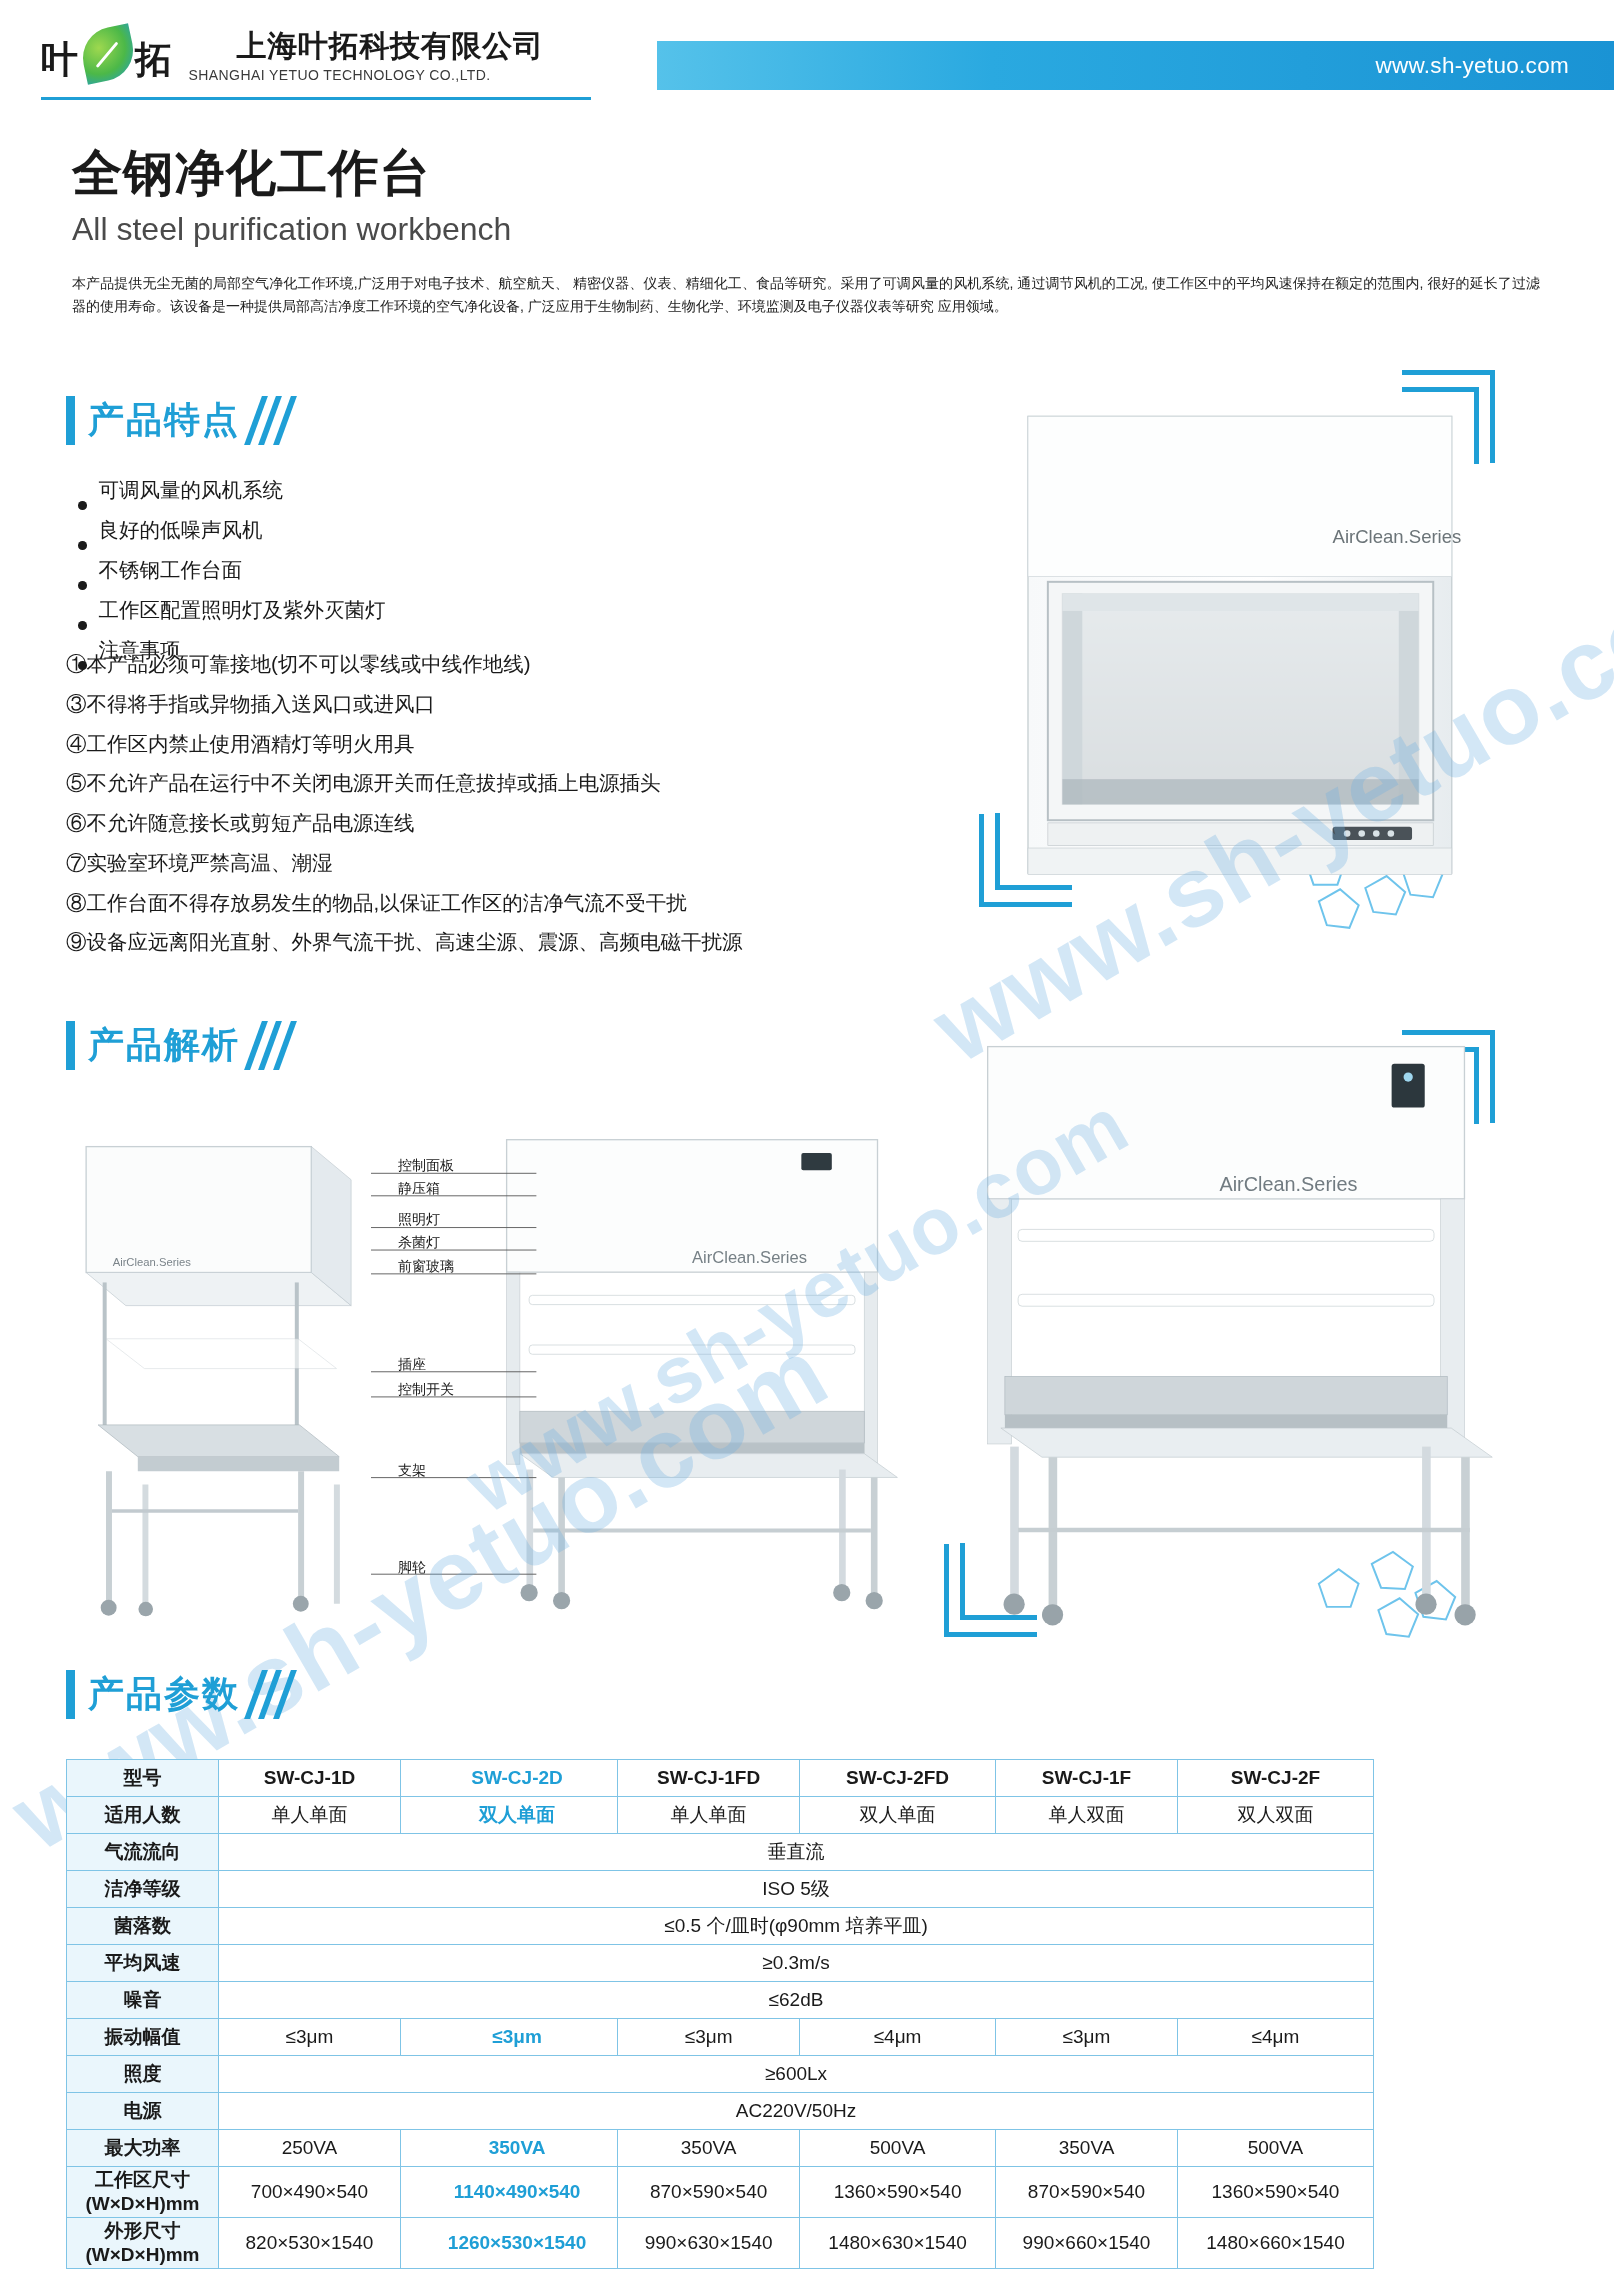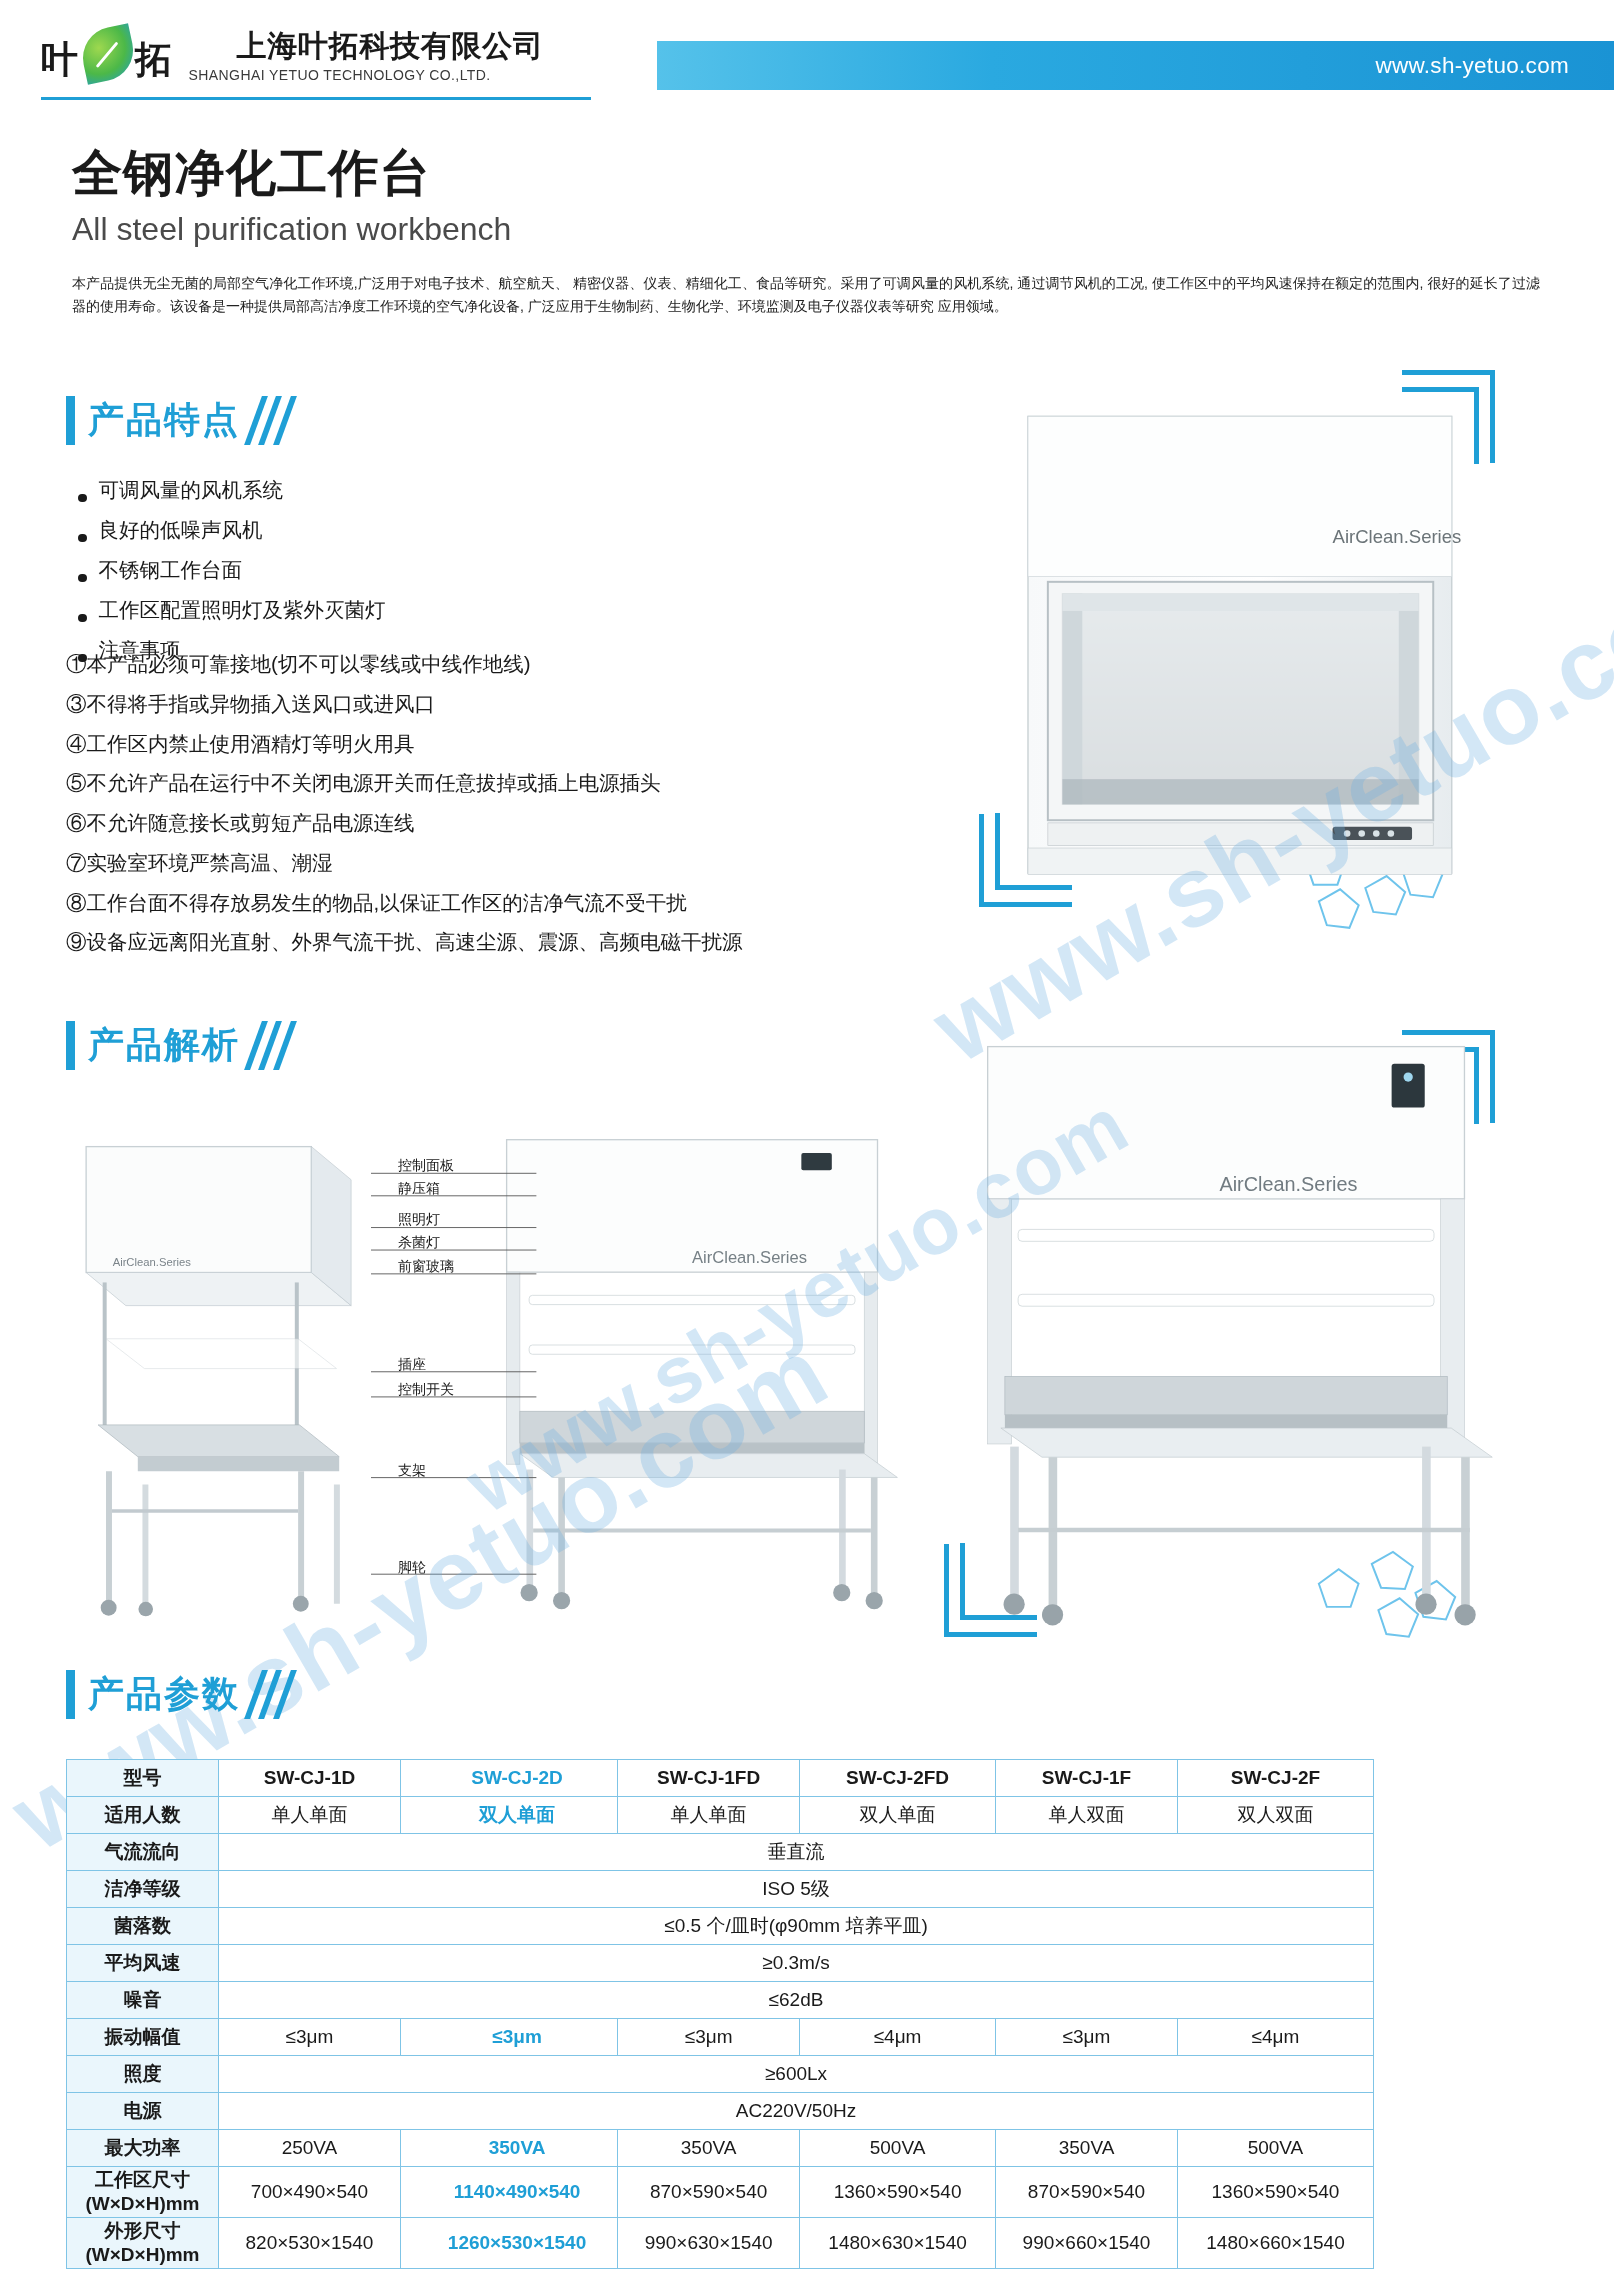--- a/index.html
+++ b/index.html
@@ -117,21 +117,21 @@
   .sec-head .slash i:nth-child(1){ left: 2.7px; }
   .sec-head .slash i:nth-child(2){ left: 17px; }
   .sec-head .slash i:nth-child(3){ left: 32px; }
 
   
   .features {
     position: absolute; left: 78px; top: 470px;
     width: 928px;
   }
   .feat-item {
-    display: flex; align-items: center;
+    display: flex; align-items: flex-end;
     font-size: 20.5px; line-height: 1.95; color: #1a1a1a;
   }
   .feat-item .dot {
     width: 8.6px; height: 8.6px; border-radius: 50%;
     background: #1a1a1a; margin-top: 16px; margin-right: 12px; flex: none;
   }
   .notes {
     position: absolute; left: 66px; top: 644px;
     width: 968px;
   }

